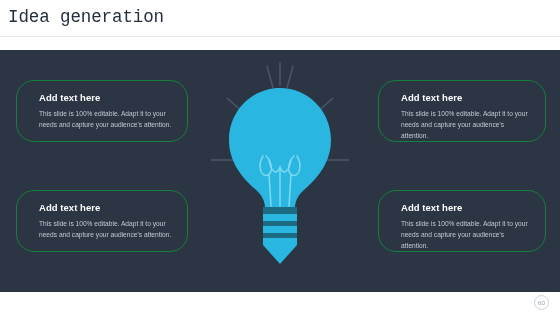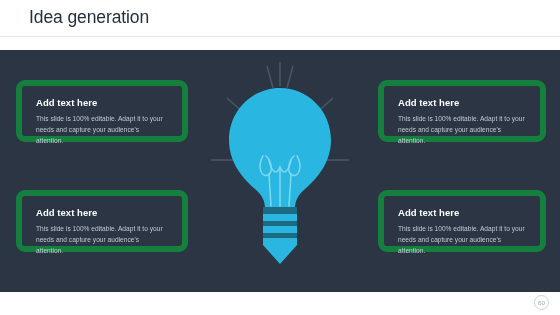--- a/index.html
+++ b/index.html
@@ -26,27 +26,28 @@
   .header {
     position: absolute;
     left: 0; top: 0;
     width: 560px;
     height: 36px;
     background: #ffffff;
     z-index: 5;
   }
   .header-title {
     position: absolute;
-    left: 29px;
+    left: 8px;
     top: 7px;
     font-size: 17.5px;
     font-weight: 400;
     color: #24303f;
     letter-spacing: -0.1px;
     white-space: nowrap;
+    font-family: Liberation Mono, monospace;
   }
   .header-rule {
     position: absolute;
     left: 0;
     top: 36px;
     width: 560px;
     height: 1px;
     background: #e3e8ee;
   }
 
@@ -79,24 +80,24 @@
     left: 0;
     top: 50px;
     width: 560px;
     height: 242px;
     background: #2b3543;
   }
 
   
   .card {
     position: absolute;
-    border: 6px solid #15803d;
-    border-radius: 9px;
+    border: 1px solid #15803d;
+    border-radius: 18px;
     box-sizing: border-box;
-    padding: 11px 14px 10px 14px;
+    padding: 11px 14px 10px 22px;
   }
   .card-tl { left: 16px;  top: 80px;  width: 172px; height: 62px; }
   .card-tr { left: 378px; top: 80px;  width: 168px; height: 62px; }
   .card-bl { left: 16px;  top: 190px; width: 172px; height: 62px; }
   .card-br { left: 378px; top: 190px; width: 168px; height: 62px; }
 
   .card-title {
     font-size: 9.5px;
     font-weight: 700;
     color: #ffffff;

